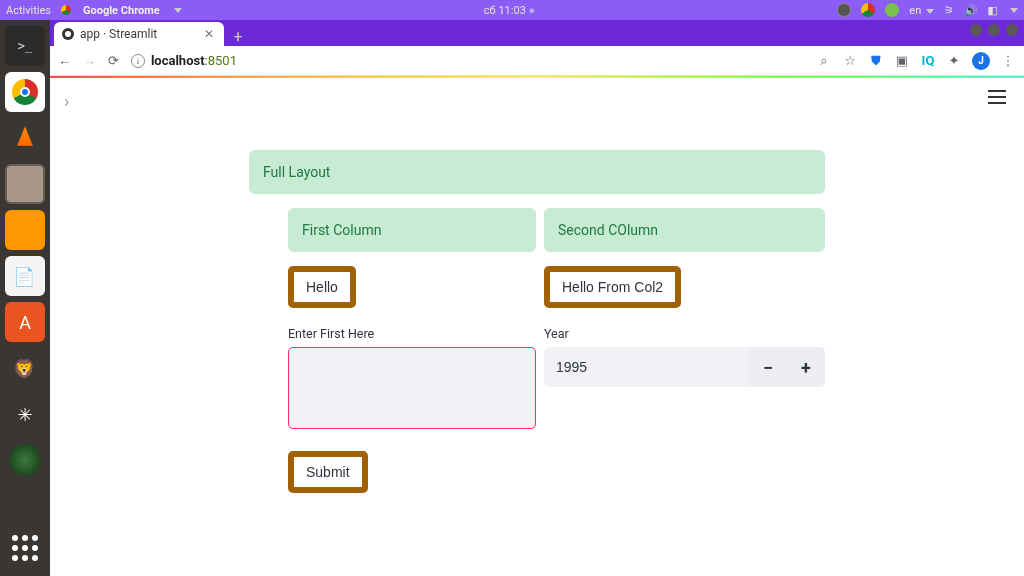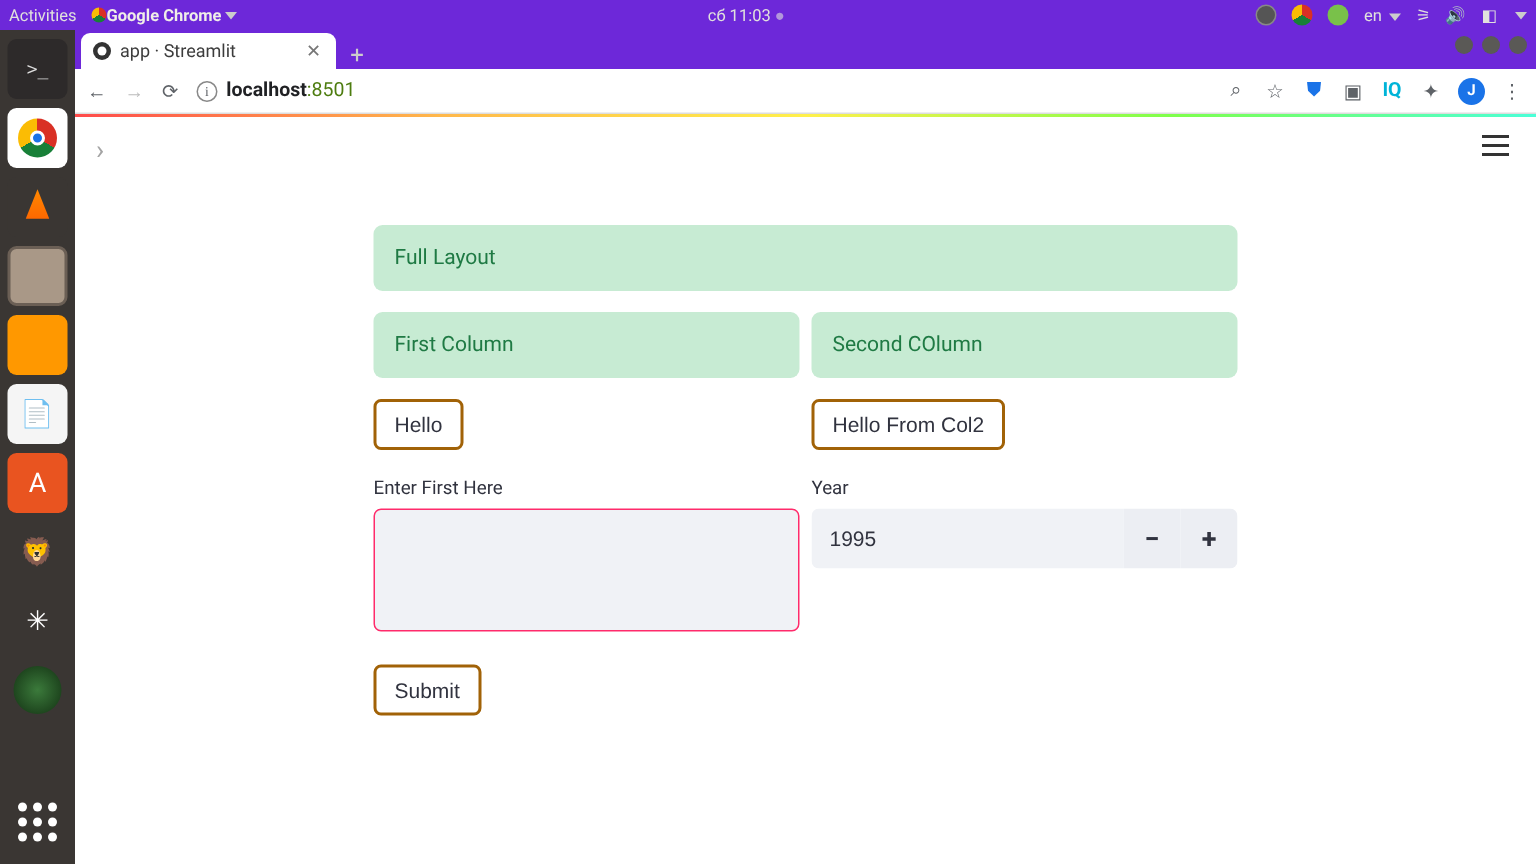--- a/index.html
+++ b/index.html
@@ -1,20 +1,20 @@
 <!DOCTYPE html>
 <html><head>
 <meta charset="utf-8">
 <style>
   * { box-sizing: border-box; margin: 0; padding: 0; }
   body { font-family: -apple-system, BlinkMacSystemFont, "Segoe UI", Roboto, Ubuntu, sans-serif; width: 1024px; height: 576px; overflow: hidden; background:#fff; }
   
-  .ubuntu-topbar { height: 20px; background:#6d28d9; color:#e1e1dd; display:flex; align-items:center; font-size:11px; padding:0 6px; justify-content:space-between; }
+  .ubuntu-topbar { height: 20px; background:#8b5cf6; color:#e1e1dd; display:flex; align-items:center; font-size:11px; padding:0 6px; justify-content:space-between; }
   .ubuntu-topbar .left, .ubuntu-topbar .right { display:flex; align-items:center; gap:10px; }
-  .ubuntu-topbar .app { display:flex; align-items:center; gap:0; font-weight:bold; color:#f0eee8;}
+  .ubuntu-topbar .app { display:flex; align-items:center; gap:12px; font-weight:bold; color:#f0eee8;}
   .chrome-dot { width:10px; height:10px; border-radius:50%; background: conic-gradient(#d93025 0 120deg,#188038 120deg 240deg,#fbbc04 240deg 360deg);}
   .top-circle { width:14px; height:14px; border-radius:50%; display:inline-block;}
   .c-grey{background:#555;border:1px solid #888;}
   .c-chrome{background: conic-gradient(#d93025 0 120deg,#188038 120deg 240deg,#fbbc04 240deg 360deg);}
   .c-green{background:#79c14a;}
   .ubuntu-topbar .right span{font-size:11px;}
   .tri-down{display:inline-block; width:0;height:0;border-left:4px solid transparent;border-right:4px solid transparent;border-top:5px solid #ccc;margin-left:2px;}
   
   .chrome-window { position:absolute; top:20px; left:50px; right:0; height:556px; background:#fff; display:flex; flex-direction:column;}
   .tabstrip { height:26px; background:#6d28d9; display:flex; align-items:flex-end; padding-left:4px; position:relative;}
@@ -36,23 +36,23 @@
   .avatar{width:18px;height:18px;border-radius:50%;background:#1a73e8;color:#fff;display:flex;align-items:center;justify-content:center;font-size:10px;font-weight:bold;}
   .accent{height:2px;background:linear-gradient(90deg,#ff4b4b,#ffb84b,#fff04b,#7fff4b,#4bffd8);}
   
   .st-page{flex:1;position:relative;background:#fff;overflow:hidden;}
   .st-sidebar-chevron{position:absolute;top:12px;left:14px;color:#a4a4a4;font-size:18px;}
   .st-hamburger{position:absolute;top:12px;right:18px;width:18px;height:14px;display:flex;flex-direction:column;justify-content:space-between;}
   .st-hamburger div{height:2px;background:#333;}
   .st-content{width:576px;margin:0 auto;padding-top:72px;}
   .st-title{font-size:20px;font-weight:700;color:#31333f;margin-bottom:14px;}
   .success{background:#c7ebd3;color:#1f7a44;border-radius:6px;padding:14px 14px;font-size:14px;margin-bottom:14px;}
-  .cols{display:flex;gap:8px;}
+  .cols{display:flex;gap:8px;margin-left:39px;}
   .col{flex:1;display:flex;flex-direction:column;}
-  .btn{display:inline-flex;align-items:center;background:#fff;border:2px solid #a16207;border-radius:5px;padding:7px 12px;font-size:14px;color:#31333f;margin-top:14px;width:fit-content;cursor:pointer;}
+  .btn{display:inline-flex;align-items:center;background:#fff;border:6px solid #a16207;border-radius:5px;padding:7px 12px;font-size:14px;color:#31333f;margin-top:14px;width:fit-content;cursor:pointer;}
   .label{font-size:12.5px;color:#31333f;margin-top:18px;margin-bottom:6px;}
   .textarea{width:100%;height:82px;border:1px solid #ff2b6b;border-radius:5px;background:#f0f2f6;padding:8px;resize:none;font-size:14px;color:#31333f;outline:none;}
   .submit{margin-top:22px;}
   .numinput{display:flex;width:100%;height:40px;border-radius:5px;overflow:hidden;}
   .numinput .val{flex:1;background:#f0f2f6;border:none;padding:0 12px;font-size:14px;color:#31333f;}
   .numinput .step{width:38px;background:#eceef3;display:flex;align-items:center;justify-content:center;font-size:18px;font-weight:bold;color:#31333f;cursor:pointer;}
   
   .dock{position:absolute;top:20px;left:0;width:50px;height:556px;background:#3a3633;display:flex;flex-direction:column;align-items:center;padding-top:6px;gap:6px;}
   .dock .app{width:40px;height:40px;border-radius:6px;display:flex;align-items:center;justify-content:center;font-size:18px;color:#fff;}
   .dock .active-ind{position:absolute;left:2px;width:4px;height:4px;border-radius:50%;background:#fff;}

